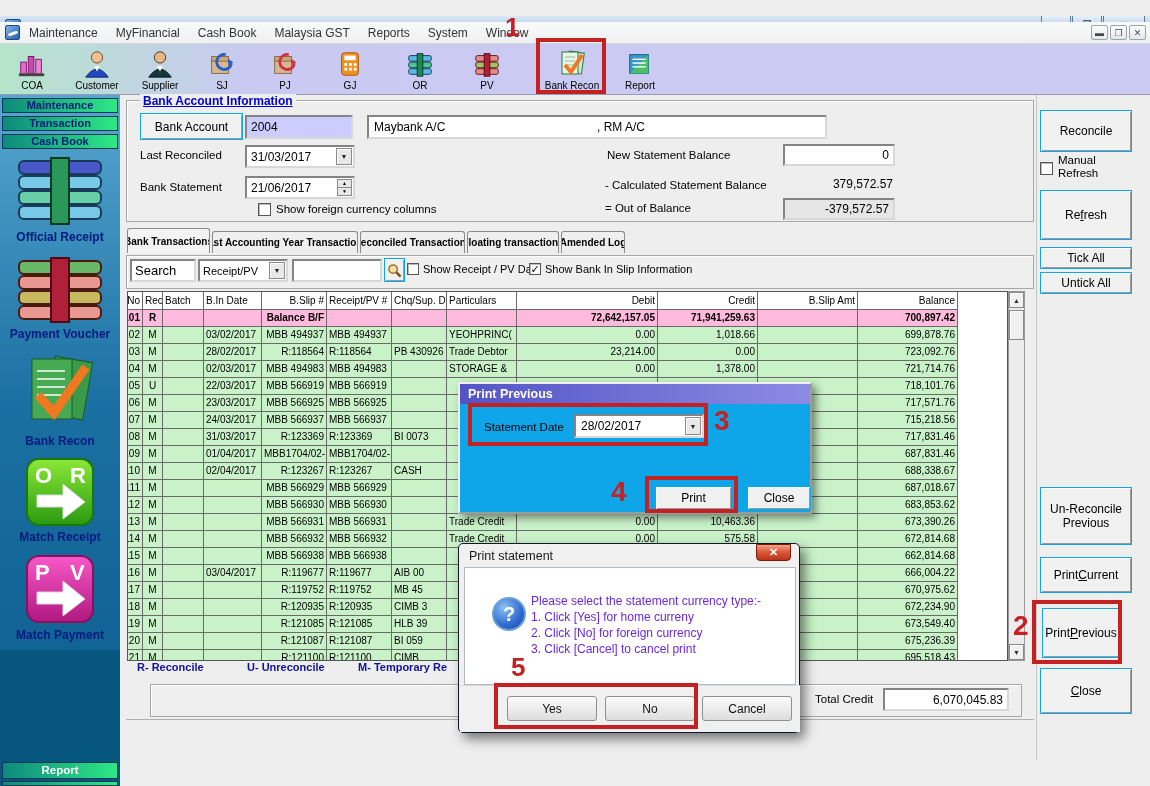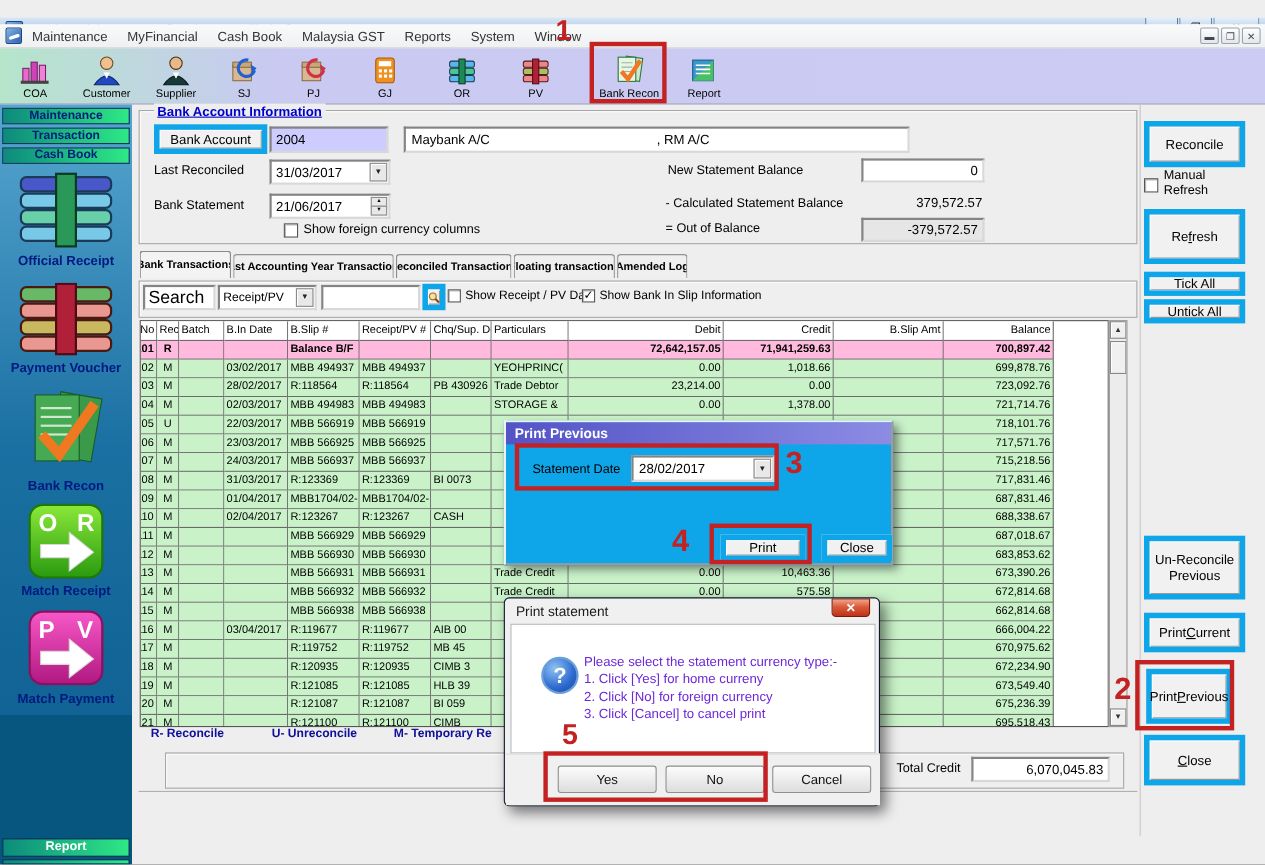--- a/index.html
+++ b/index.html
@@ -47,21 +47,21 @@
     background:linear-gradient(90deg,#0d8a7c,#2ee886); border:1px solid #0a3a55;
     color:#001d7e; font-weight:bold; font-size:11px; text-align:center; line-height:13px; }
   .side-label { position:absolute; left:0; width:120px; text-align:center;
     color:#001a80; font-weight:bold; font-size:12px; }
   .side-dark { position:absolute; left:0; top:555px; width:120px; height:136px; background:#07567f; }
   .report-tab { position:absolute; left:2px; width:116px; height:17px;
     background:linear-gradient(90deg,#0d8a7c,#2ee886); border:1px solid #0a3a55;
     color:#ffffff; font-weight:bold; font-size:11.5px; text-align:center; line-height:15px; }
 
   
-  .btn { position:absolute; background:#f1f1f1; border:5px solid #0ea5e9;
+  .btn { position:absolute; background:#f1f1f1; border:1px solid #0ea5e9;
     box-shadow:inset 1px 1px 0 #ffffff, inset -1px -1px 0 #9a9a9a;
     display:flex; align-items:center; justify-content:center; text-align:center;
     font-size:12px; color:#000; }
   .sunken { position:absolute; background:#fff; border:2px inset #d8d8d8;
     font-size:11px; color:#000; display:flex; align-items:center; }
   .sunken.num { justify-content:flex-end; padding-right:4px; }
   .lbl { position:absolute; font-size:11.5px; color:#000; white-space:nowrap; }
   .cb { position:absolute; width:13px; height:13px; background:#fff; border:1px solid #555;
     box-shadow:inset 1px 1px 0 #bbb; font-size:11px; line-height:11px; text-align:center; color:#000;}
   .drop-arrow { position:absolute; right:1px; top:1px; bottom:1px; width:16px;
@@ -81,21 +81,21 @@
   .grid { position:absolute; left:127px; top:291px; width:881px; height:370px;
     background:#fff; border:1px solid #555; overflow:hidden; font-family:"Liberation Sans",sans-serif;}
   .grid-row { display:flex; height:17px; line-height:16px; }
   .grid-row.head { height:18px; line-height:17px; }
   .cell { border-right:1px solid #6a6a6a; border-bottom:1px solid #6a6a6a;
     padding:0 2px; overflow:hidden; white-space:nowrap; font-size:10px; color:#000; background:#fff;}
   .head .cell { background:#fff; }
   .pink .cell { background:#ffbade; font-weight:bold; }
   .green .cell { background:#c9f2c9; }
   .c0{flex:0 0 15px; direction:rtl;} .c1{flex:0 0 20px; text-align:center;}
-  .c2{flex:0 0 41px;} .c3{flex:0 0 58px;} .c4{flex:0 0 65px;} .c5{flex:0 0 65px;}
+  .c2{flex:0 0 41px;} .c3{flex:0 0 58px;} .c4{flex:0 0 65px;text-align:right;} .c5{flex:0 0 65px;}
   .c6{flex:0 0 55px;} .c7{flex:0 0 70px;}
   .c8{flex:0 0 141px; text-align:right;} .c9{flex:0 0 100px; text-align:right;}
   .c10{flex:0 0 100px; text-align:right;} .c11{flex:0 0 100px; text-align:right;}
   .head .c8,.head .c9,.head .c10,.head .c11{ text-align:right; }
 
   .vscroll { position:absolute; left:1008px; top:291px; width:17px; height:370px;
     background:#ececec; border:1px solid #999; }
   .sb-btn { position:absolute; left:0; width:15px; height:16px; background:#f0f0f0;
     border:1px solid #888; box-shadow:inset 1px 1px 0 #fff; font-size:7px; color:#333;
     display:flex; align-items:center; justify-content:center; }
@@ -407,21 +407,21 @@
   <div class="lbl" style="left:605px;top:202px">= Out of Balance</div>
   <div class="sunken num" style="left:783px;top:198px;width:112px;height:22px;background:#e6e6e6;font-size:12px">-379,572.57</div>
 
   <div class="tab active" style="left:127px;top:228px;width:83px;height:25px">Bank Transactions</div>
   <div class="tab" style="left:212px;top:231px;width:146px;height:22px">Last Accounting Year Transactions</div>
   <div class="tab" style="left:360px;top:231px;width:105px;height:22px">Reconciled Transactions</div>
   <div class="tab" style="left:467px;top:231px;width:92px;height:22px">Floating transactions</div>
   <div class="tab" style="left:561px;top:231px;width:64px;height:22px">Amended Log</div>
 
   <div class="groupbox" style="left:126px;top:255px;width:908px;height:34px;background:#efefef"></div>
-  <div class="sunken" style="left:130px;top:259px;width:66px;height:23px;padding-left:3px;font-size:16px">Search</div>
+  <div class="sunken" style="left:130px;top:259px;width:66px;height:23px;padding-left:3px;font-size:13px">Search</div>
   <div class="sunken" style="left:198px;top:259px;width:90px;height:23px;padding-left:3px;font-size:11px">
     <span>Receipt/PV</span>
     <div class="drop-arrow">▼</div>
   </div>
   <div class="sunken" style="left:292px;top:259px;width:90px;height:23px;padding-left:3px;font-size:11px"></div>
   <div class="btn" style="left:384px;top:258px;width:21px;height:24px">
     <svg width="15" height="15" viewBox="0 0 16 16">
         <circle cx="6.5" cy="6.5" r="4.5" fill="#f8e0a0" stroke="#a07030" stroke-width="1.6"></circle>
         <line x1="10" y1="10" x2="14.5" y2="14.5" stroke="#7a4a10" stroke-width="2.6"></line>
       </svg>

